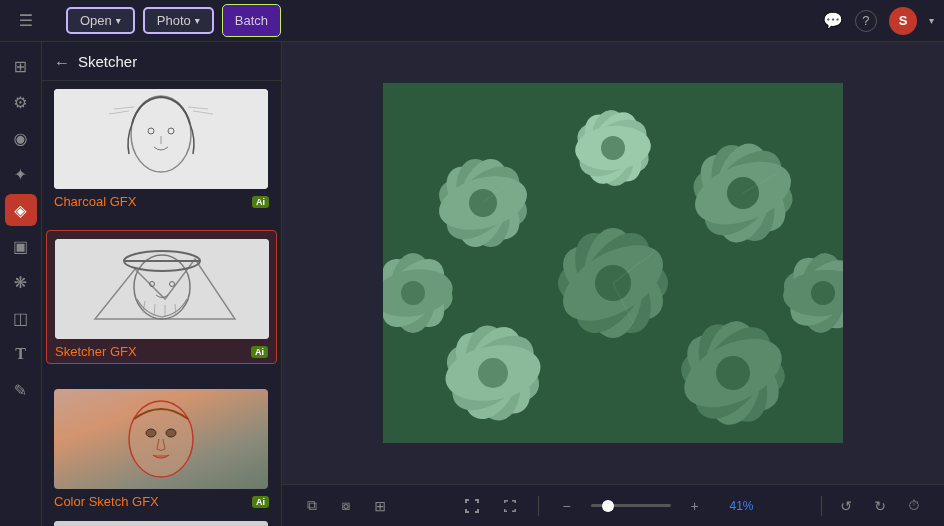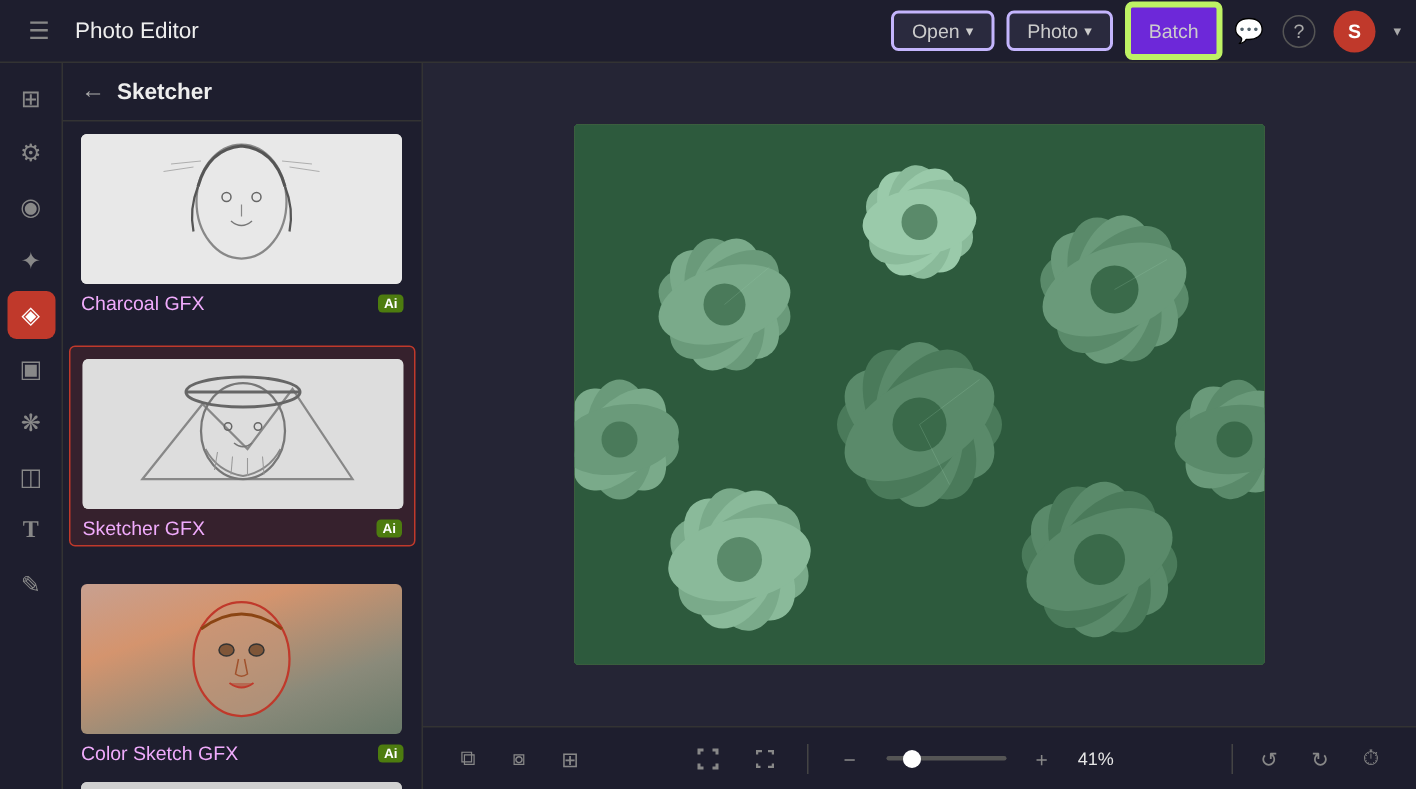--- a/index.html
+++ b/index.html
@@ -39,22 +39,22 @@
       color: #ccc;
       padding: 4px 12px;
       border-radius: 5px;
       font-size: 13px;
       cursor: pointer;
       display: flex;
       align-items: center;
       gap: 4px;
     }
     .batch-btn {
-      background: #6d28d9;
-      border: 4px solid #bef264;
+      background: #4c1d95;
+      border: 1px solid #bef264;
       color: #ccc;
       padding: 8px 12px;
       border-radius: 5px;
       font-size: 13px;
       cursor: pointer;
     }
     .topbar-right {
       display: flex;
       align-items: center;
       gap: 12px;
@@ -139,21 +139,21 @@
     .back-btn {
       color: #aaa;
       font-size: 16px;
       cursor: pointer;
       background: none;
       border: none;
     }
     .panel-title {
       color: #eee;
       font-size: 15px;
-      font-weight: 700;
+      font-weight: 400;
     }
     .effects-list {
       overflow-y: auto;
       flex: 1;
     }
     .effects-list::-webkit-scrollbar { width: 4px; }
     .effects-list::-webkit-scrollbar-track { background: transparent; }
     .effects-list::-webkit-scrollbar-thumb { background: #444; border-radius: 2px; }
 
     .effect-item {
@@ -178,21 +178,21 @@
     .effect-item.selected .effect-thumbnail {
       border: none;
     }
     .effect-label-row {
       display: flex;
       align-items: center;
       justify-content: space-between;
       margin-top: 5px;
     }
     .effect-name {
-      color: #f0abfc;
+      color: #f97316;
       font-size: 13px;
     }
     .ai-badge {
       background: #4d7c0f;
       color: white;
       font-size: 9px;
       font-weight: bold;
       padding: 1px 4px;
       border-radius: 3px;
     }
@@ -284,24 +284,24 @@
       display: flex;
       align-items: center;
       justify-content: center;
       color: #888;
       font-size: 14px;
       cursor: pointer;
       background: none;
       border: none;
     }
     .zoom-label {
-      color: #e5e5e5;
+      color: #3b82f6;
       font-size: 12px;
       min-width: 35px;
-      text-align: left;
+      text-align: right;
     }
     .zoom-slider {
       -webkit-appearance: none;
       width: 80px;
       height: 3px;
       background: #555;
       border-radius: 2px;
       outline: none;
     }
     .zoom-slider::-webkit-slider-thumb {
@@ -319,21 +319,20 @@
       margin: 0 4px;
     }
   </style>
 </head>
 <body>
 
 <div class="topbar">
   <button class="topbar-menu-icon icon-sidebar-btn">
     <span>☰</span>
   </button>
-  <span class="topbar-title">Photo Editor</span>
 
   <div style="display:flex;align-items:center;gap:8px;margin-left:16px;">
     <button class="topbar-btn">
       <span>Open</span>
       <span style="font-size:10px;">▾</span>
     </button>
     <button class="topbar-btn">
       <span>Photo</span>
       <span style="font-size:10px;">▾</span>
     </button>

